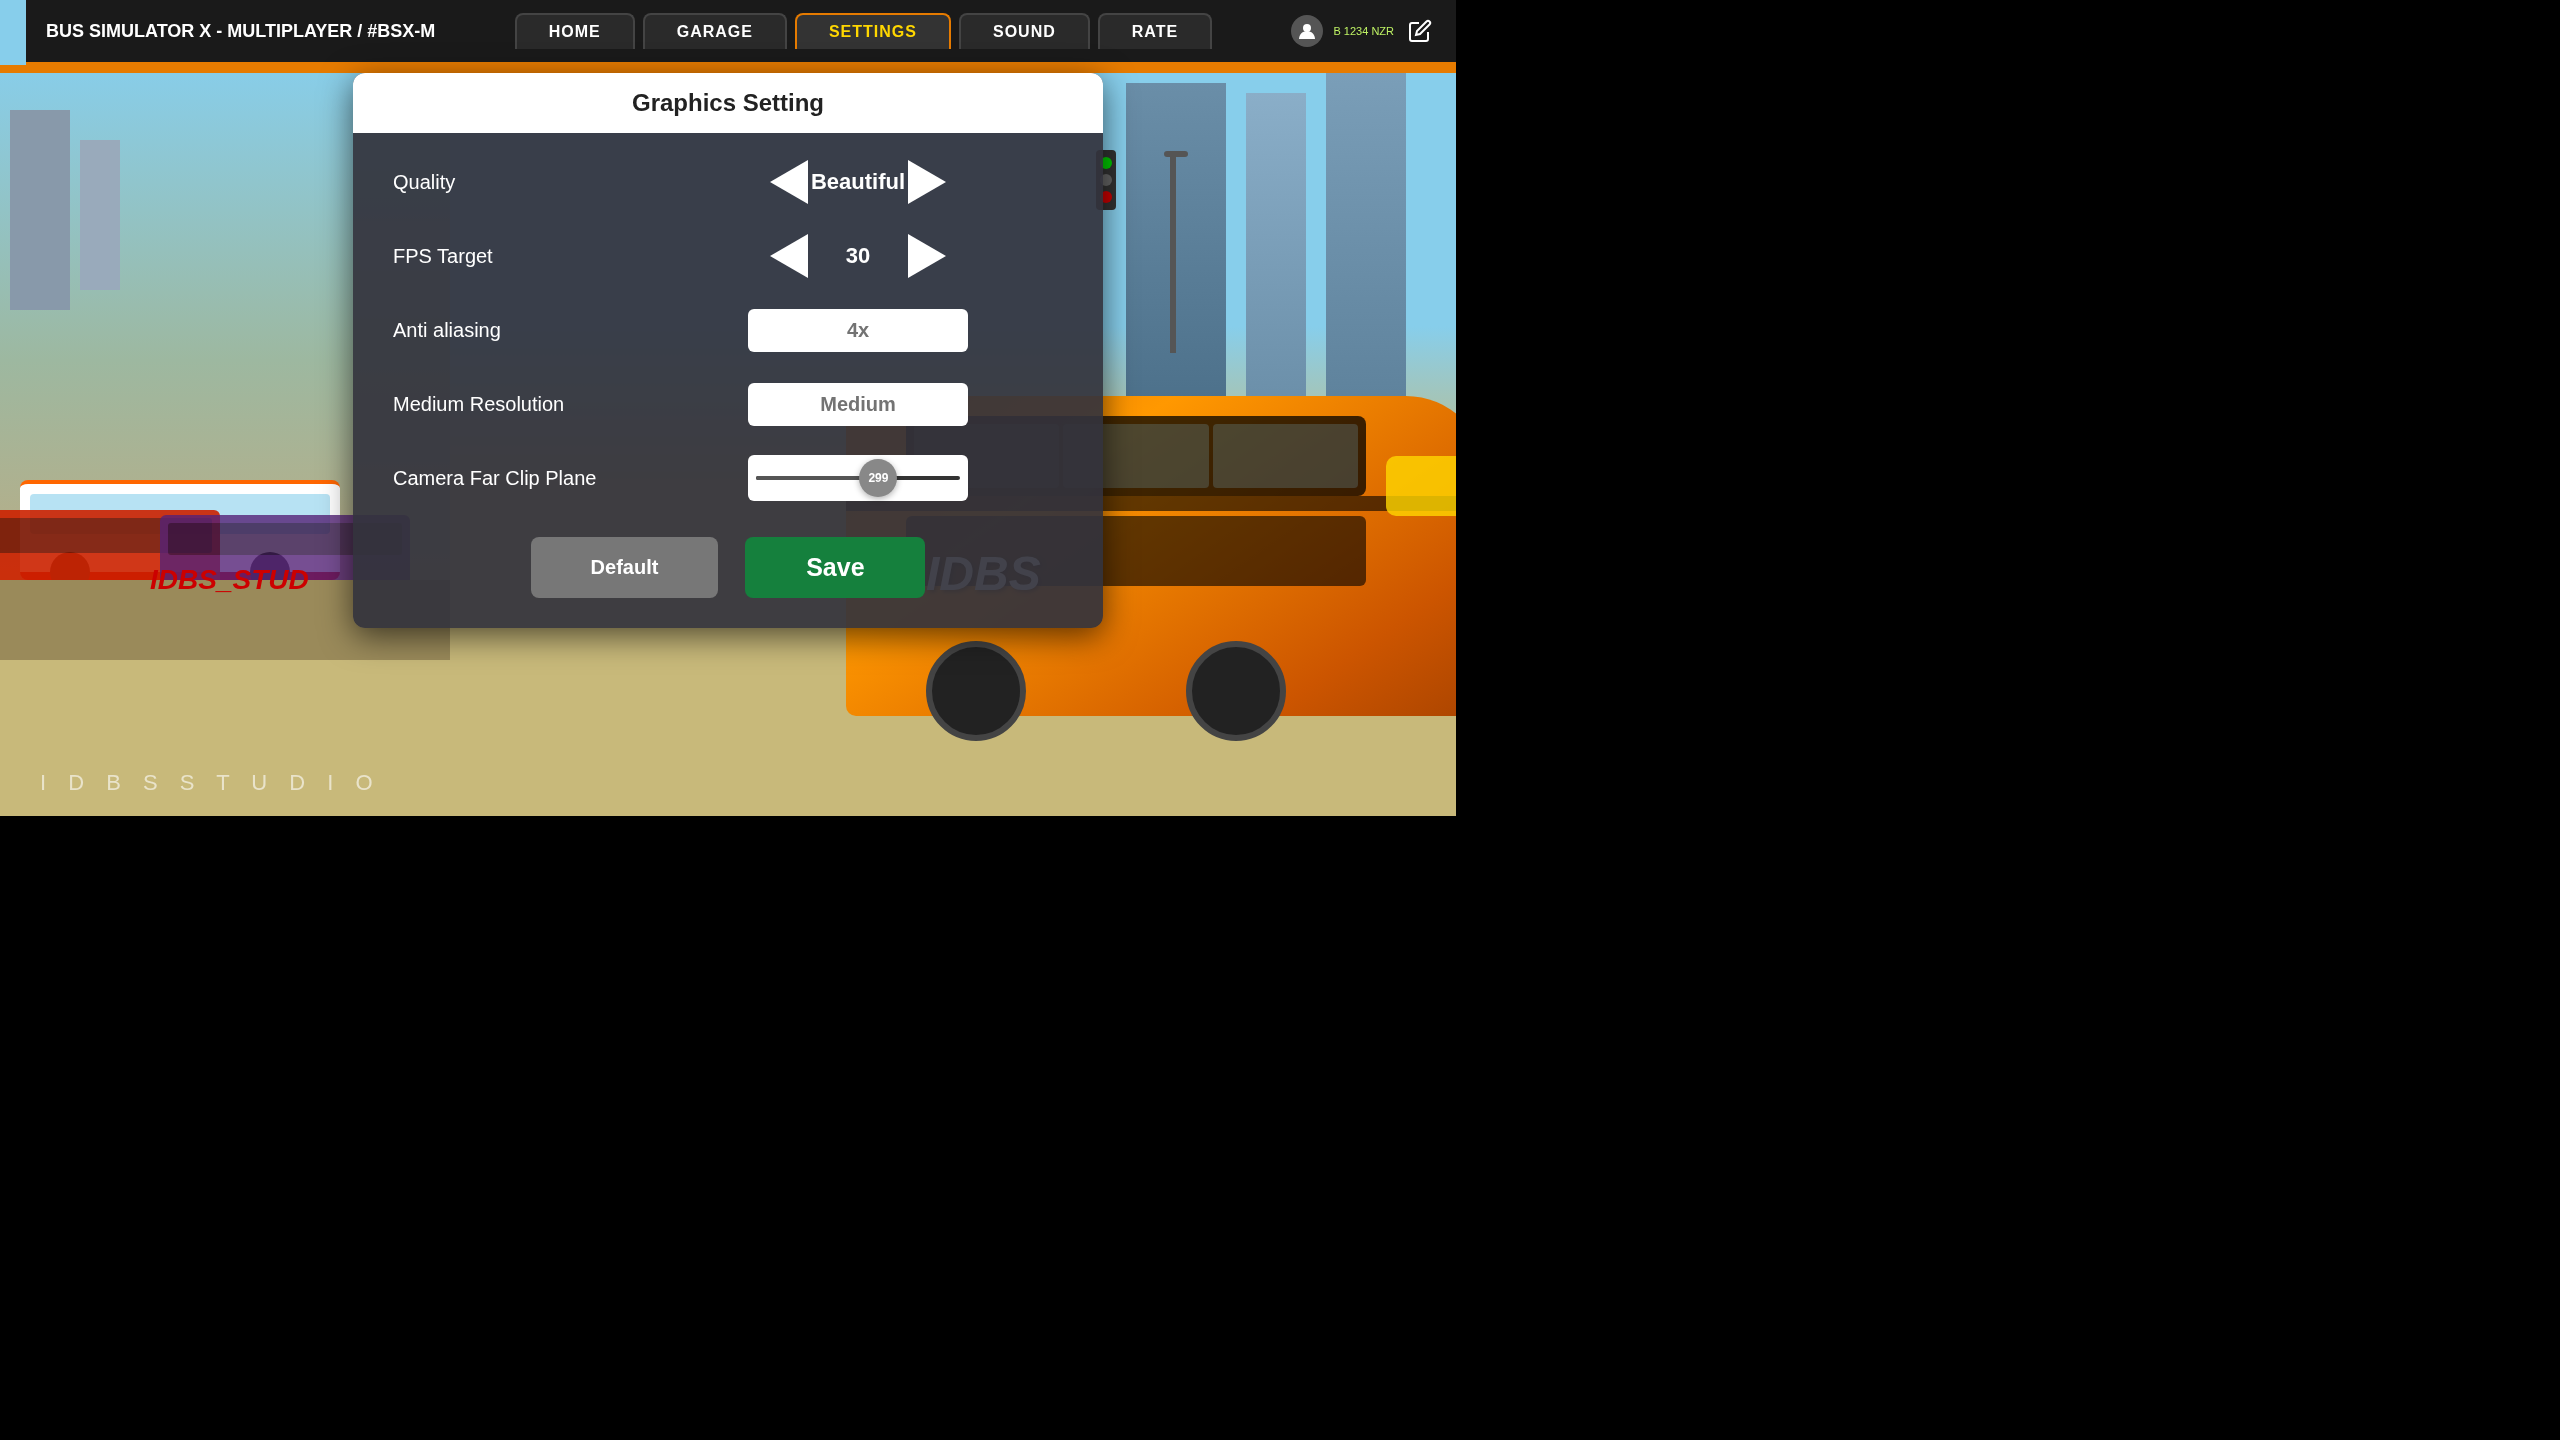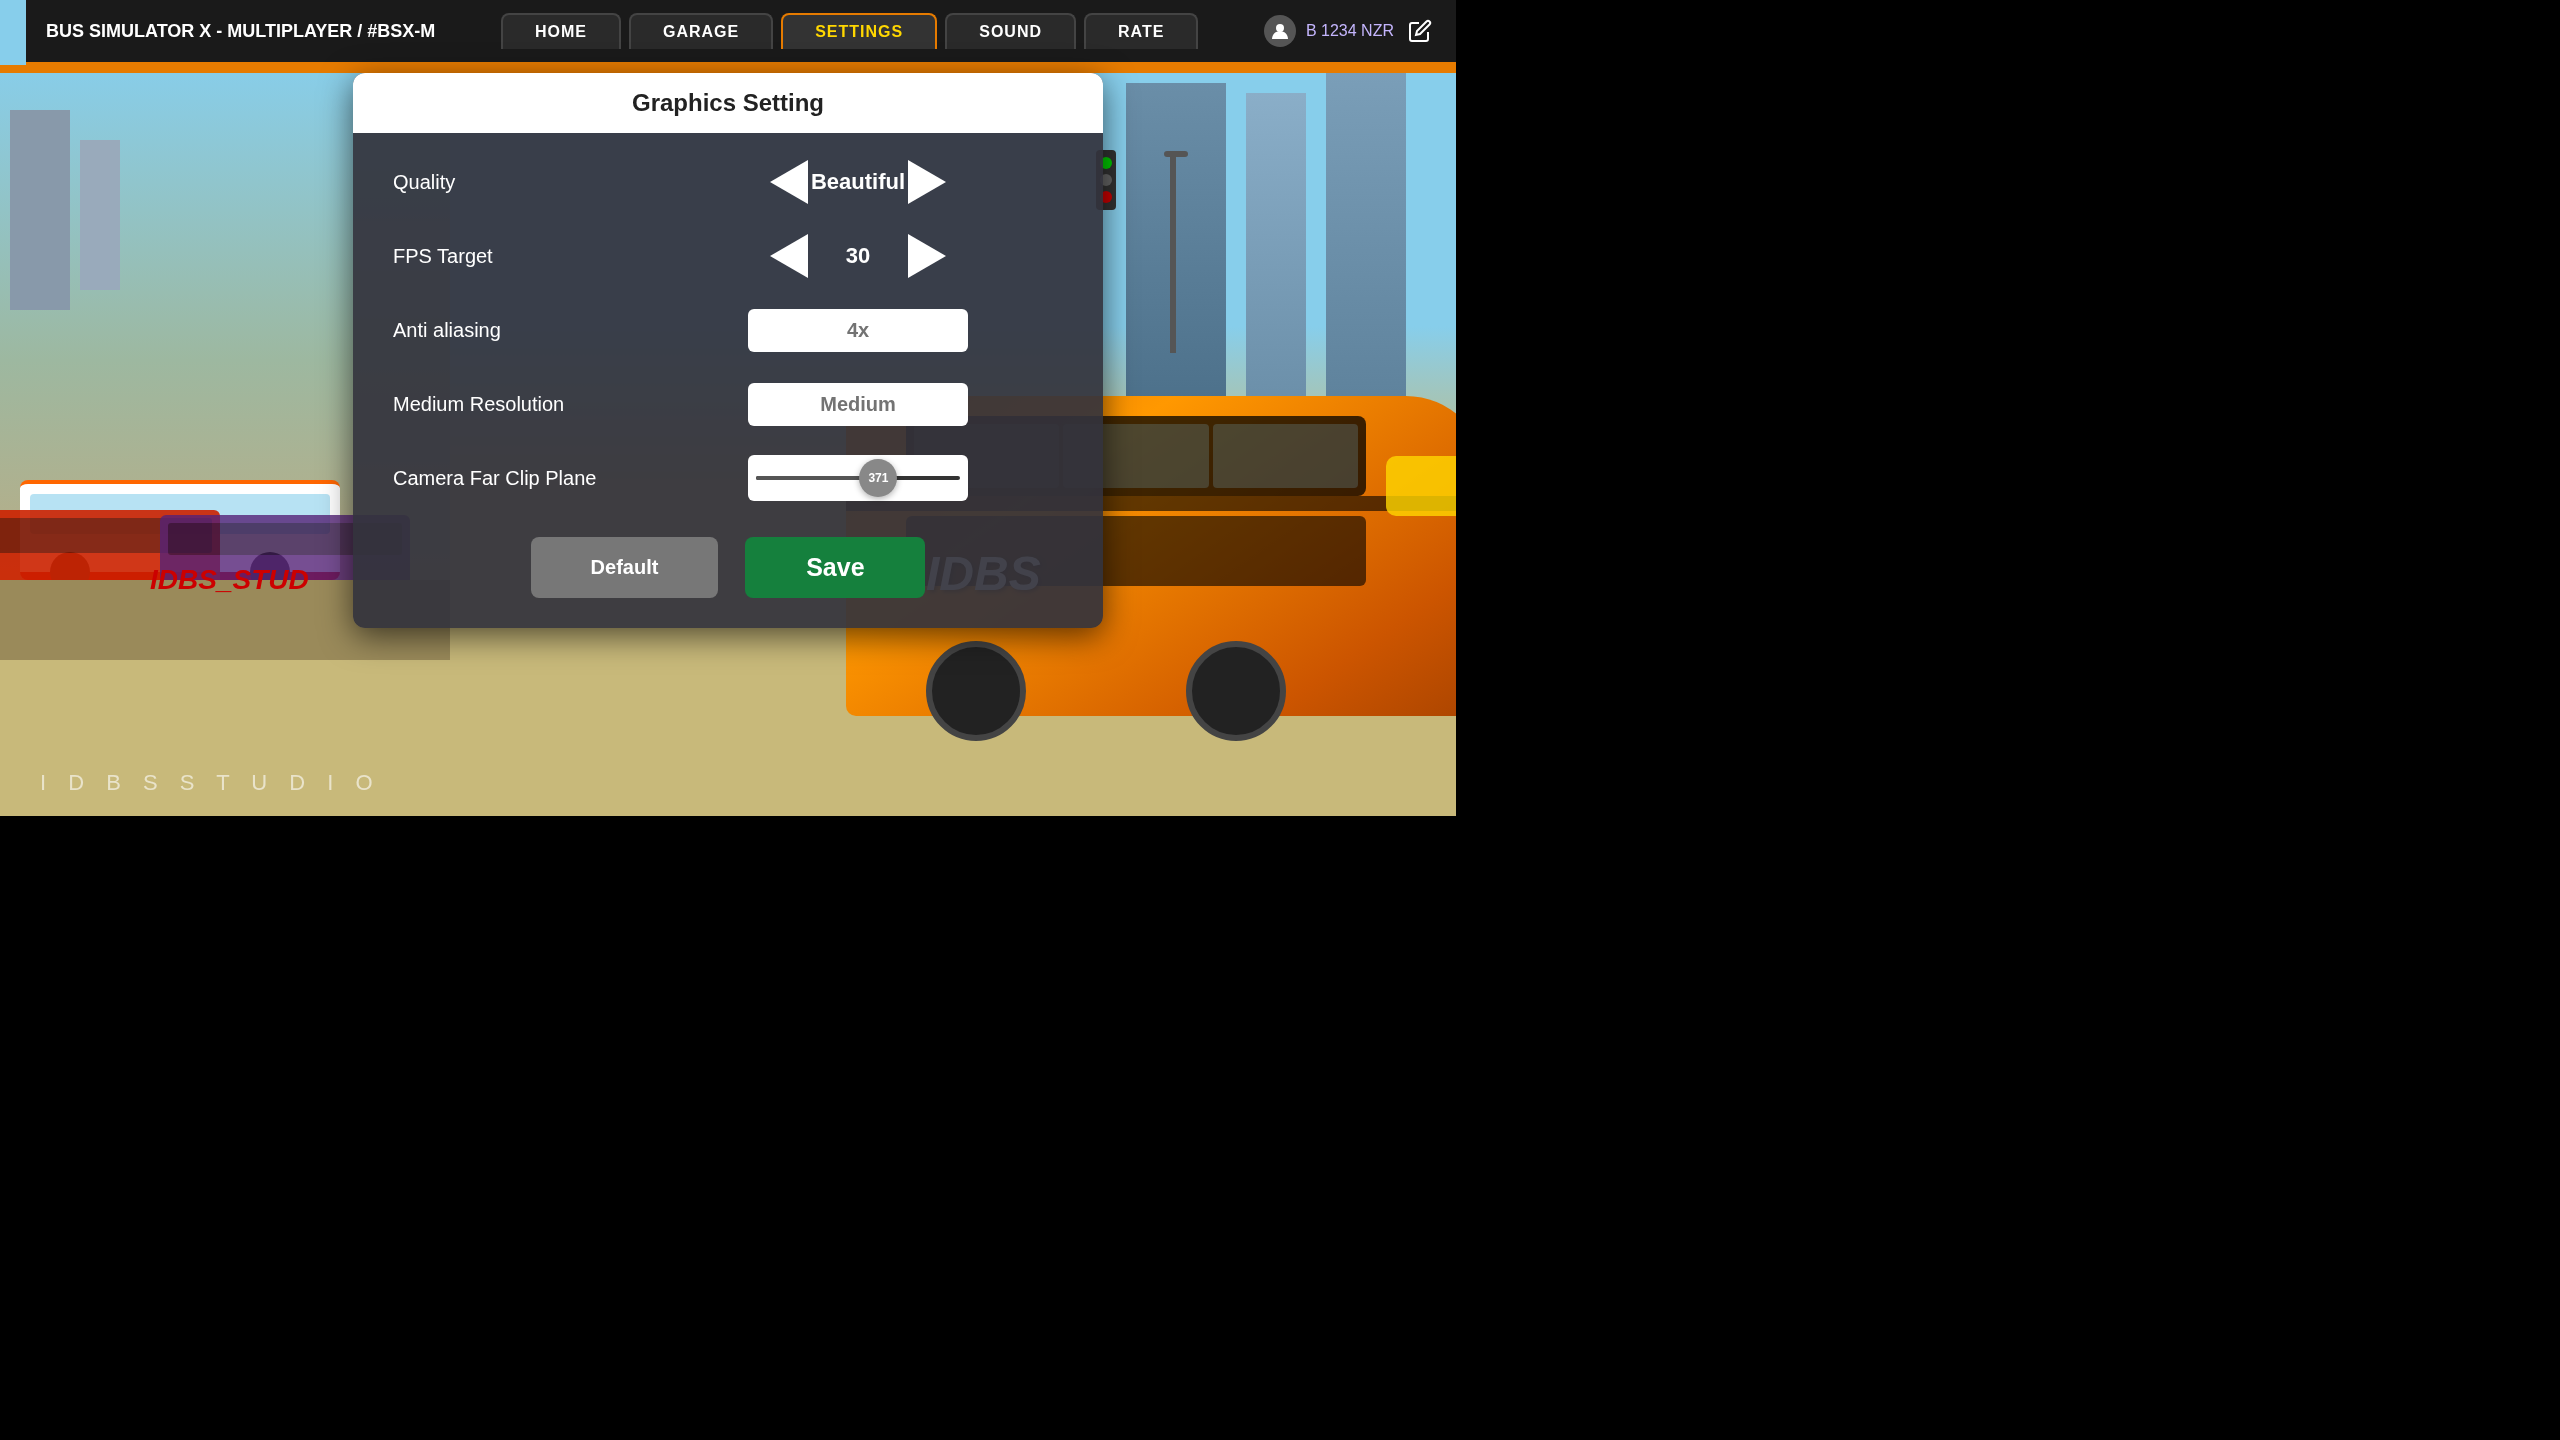--- a/index.html
+++ b/index.html
@@ -80,22 +80,22 @@
       background: #333;
       border-color: #E67B00;
       color: #FFD700;
     }
 
     .user-info {
       display: flex;
       align-items: center;
       gap: 10px;
       padding: 0 20px;
-      color: #c4b5fd;
-      font-size: 16px;
+      color: #bef264;
+      font-size: 11px;
     }
 
     .user-icon {
       width: 32px;
       height: 32px;
       background: #555;
       border-radius: 50%;
       display: flex;
       align-items: center;
       justify-content: center;
@@ -517,21 +517,21 @@
       </div>
     </div>
 
     <div class="settings-row">
       <div class="setting-label">Camera Far Clip Plane</div>
       <div class="setting-control">
         <div class="slider-container">
           <div class="slider-track">
             <div class="slider-fill" style="width: 60%;"></div>
             <div class="slider-thumb" style="left: 60%;">
-              <span>371</span>
+              <span>299</span>
             </div>
           </div>
         </div>
       </div>
     </div>
 
     <div class="modal-buttons">
       <button class="btn-default">Default</button>
       <button class="btn-save">Save</button>
     </div>

